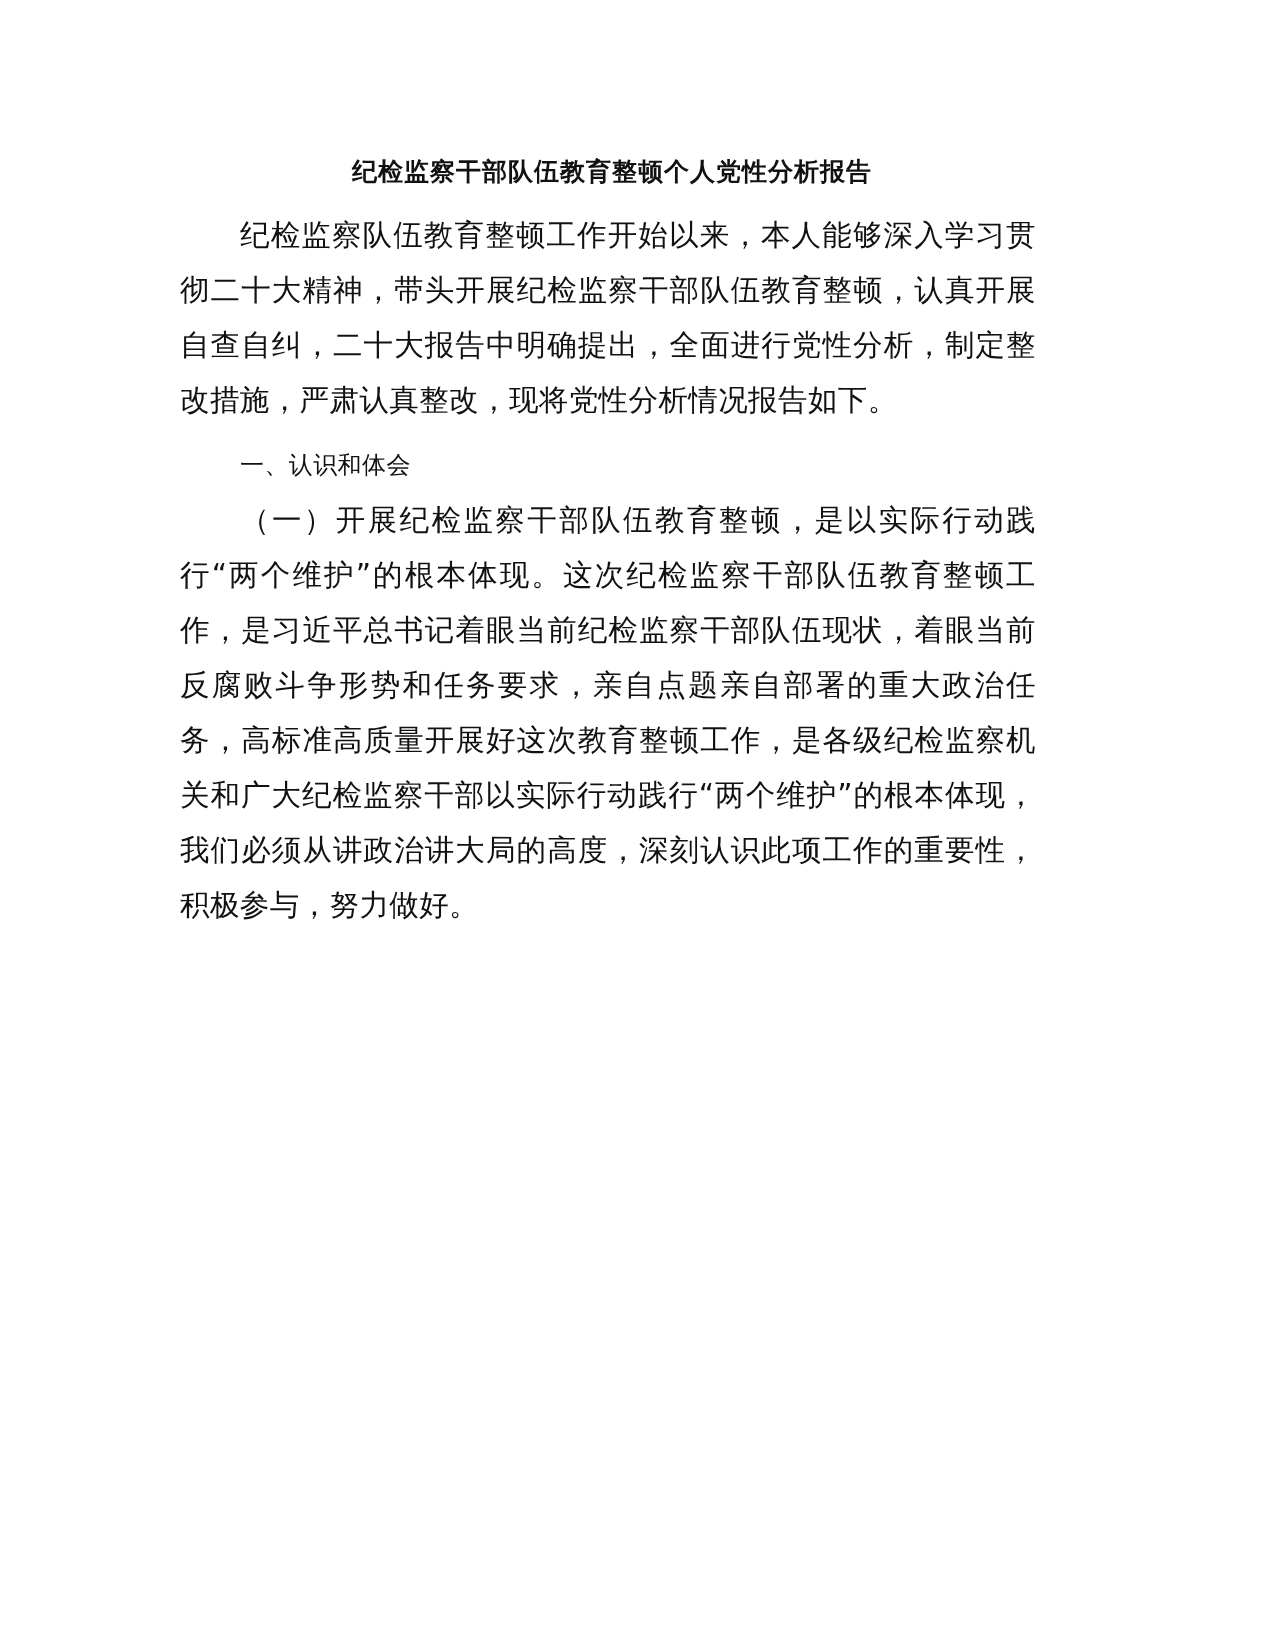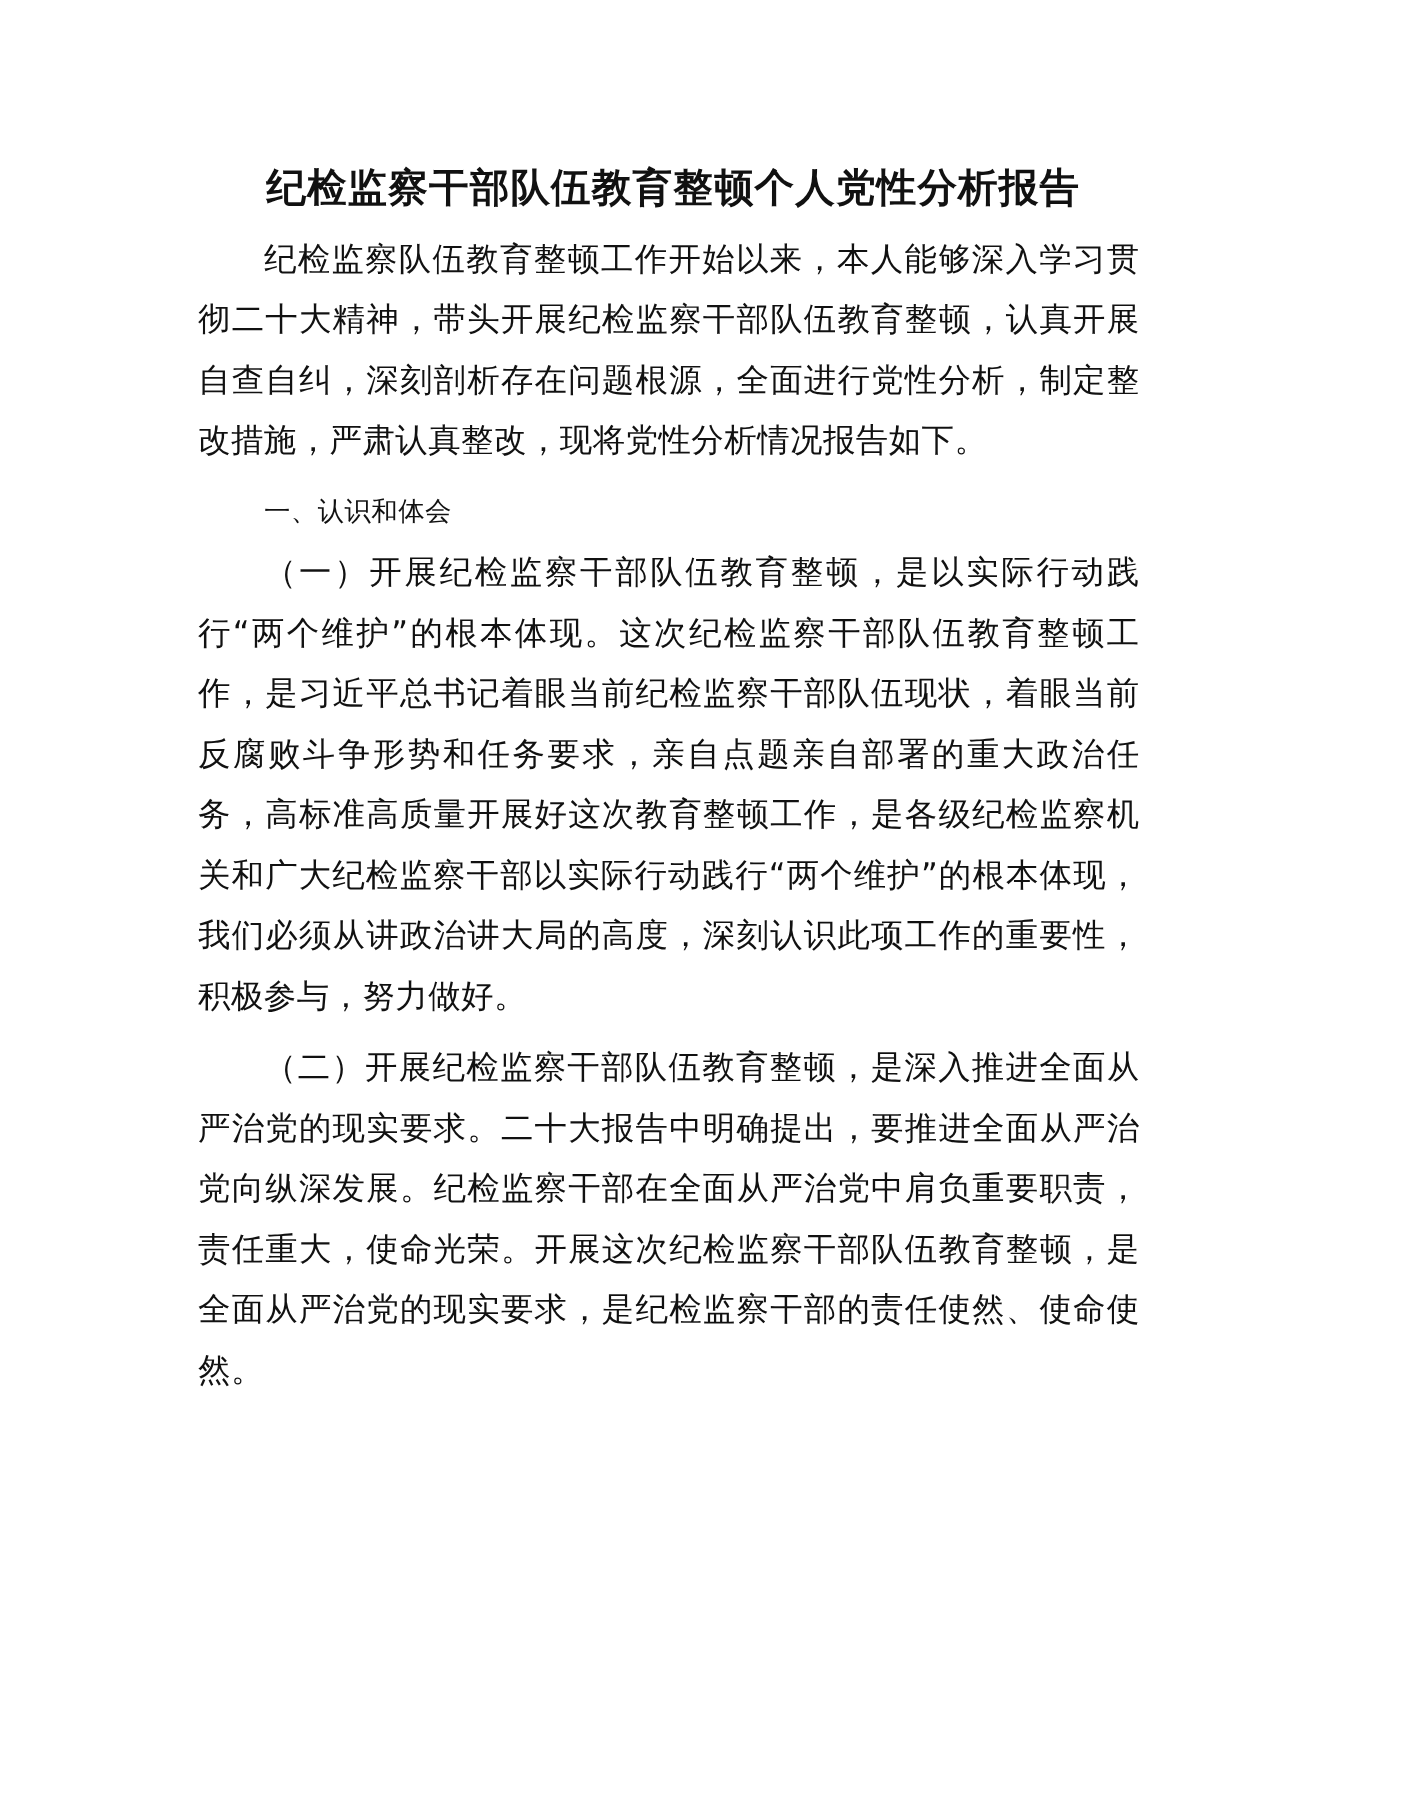--- a/index.html
+++ b/index.html
@@ -15,21 +15,21 @@
       font-family: "DejaVu Sans", "Liberation Sans", sans-serif;
       color: #111111;
     }
     .page {
       position: absolute;
       left: 180px;
       top: 140px;
       width: 856px;
     }
     .title {
-      font-size: 36px;
+      font-size: 25px;
       line-height: 64px;
       text-align: center;
       letter-spacing: 1px;
       margin: 0 0 4px -8px;
       width: 880px;
       white-space: nowrap;
     }
     .para {
       font-size: 29.5px;
       line-height: 55px;
@@ -47,17 +47,16 @@
       margin: 10px 0 0 0;
       text-indent: 60px;
       letter-spacing: 0.4px;
     }
   </style>
 </head>
 <body>
 
 <div class="page">
   <h1 class="title">纪检监察干部队伍教育整顿个人党性分析报告</h1>
-  <p class="para">纪检监察队伍教育整顿工作开始以来，本人能够深入学习贯彻二十大精神，带头开展纪检监察干部队伍教育整顿，认真开展自查自纠，深刻剖析存在问题根源，全面进行党性分析，制定整改措施，严肃认真整改，现将党性分析情况报告如下。</p>
+  <p class="para">纪检监察队伍教育整顿工作开始以来，本人能够深入学习贯彻二十大精神，带头开展纪检监察干部队伍教育整顿，认真开展自查自纠，二十大报告中明确提出，全面进行党性分析，制定整改措施，严肃认真整改，现将党性分析情况报告如下。</p>
   <p class="heading">一、认识和体会</p>
   <p class="para">（一）开展纪检监察干部队伍教育整顿，是以实际行动践行“两个维护”的根本体现。这次纪检监察干部队伍教育整顿工作，是习近平总书记着眼当前纪检监察干部队伍现状，着眼当前反腐败斗争形势和任务要求，亲自点题亲自部署的重大政治任务，高标准高质量开展好这次教育整顿工作，是各级纪检监察机关和广大纪检监察干部以实际行动践行“两个维护”的根本体现，我们必须从讲政治讲大局的高度，深刻认识此项工作的重要性，积极参与，努力做好。</p>
-  <p class="para">（二）开展纪检监察干部队伍教育整顿，是深入推进全面从严治党的现实要求。二十大报告中明确提出，要推进全面从严治党向纵深发展。纪检监察干部在全面从严治党中肩负重要职责，责任重大，使命光荣。开展这次纪检监察干部队伍教育整顿，是全面从严治党的现实要求，是纪检监察干部的责任使然、使命使然。</p>
 </div>
 
 </body></html>

